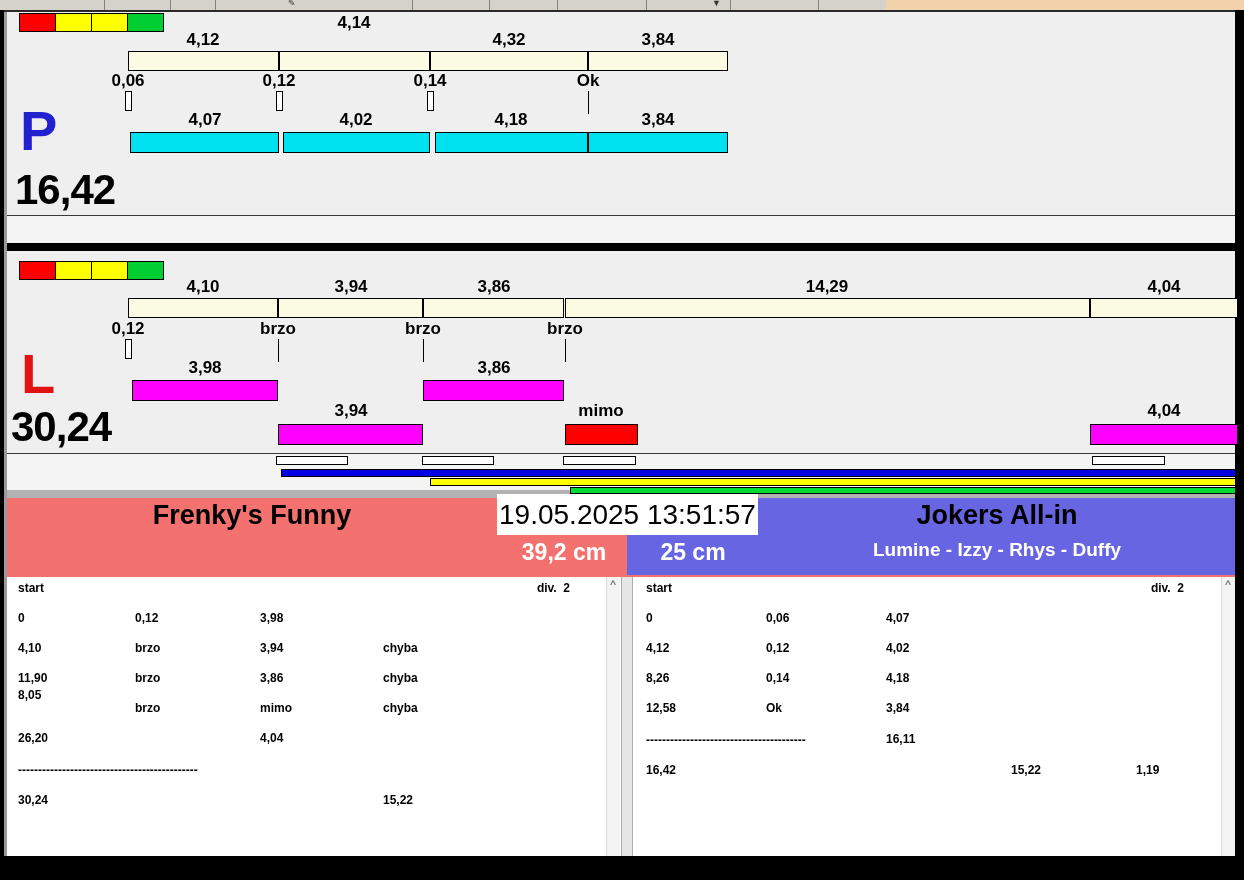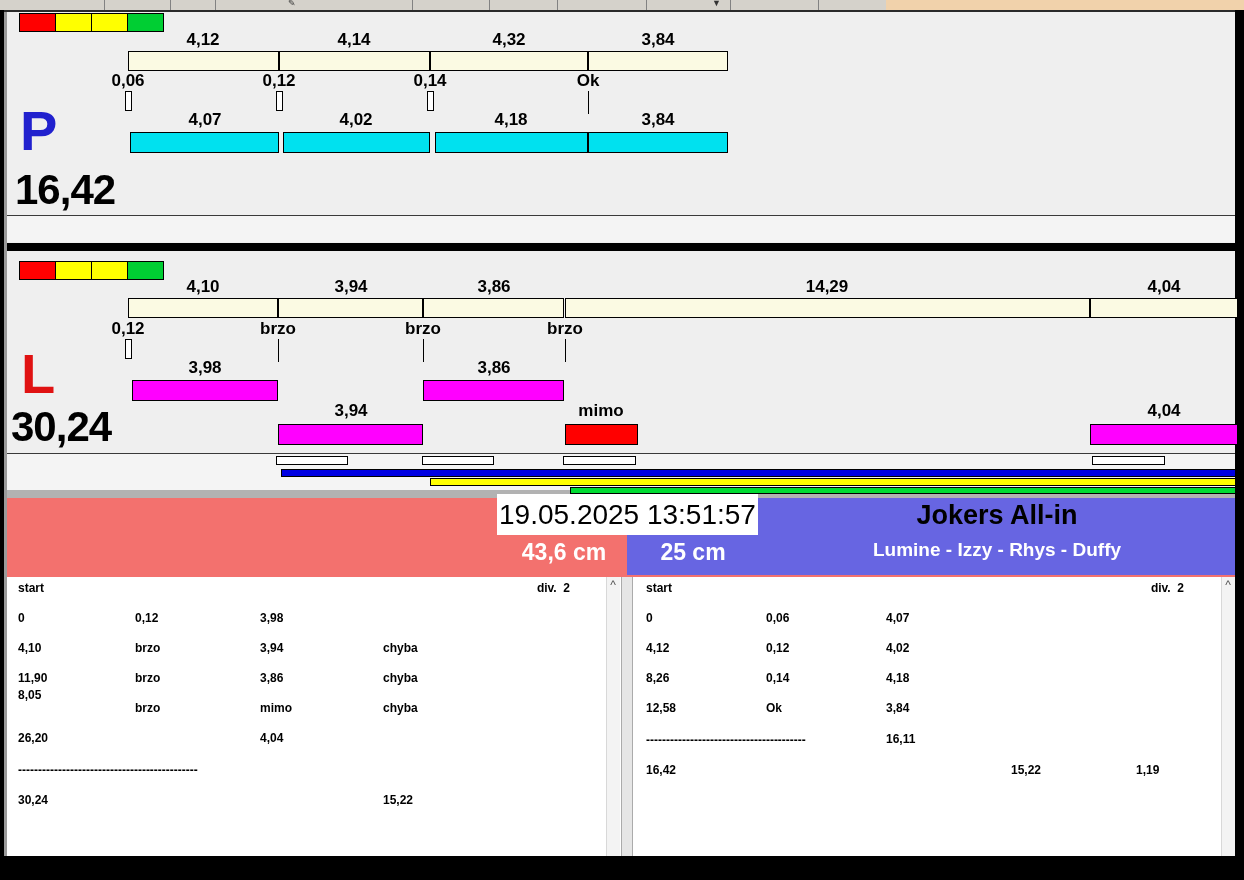--- a/index.html
+++ b/index.html
@@ -71,43 +71,44 @@
   <div class="abs band" style="top:216px;height:26px;"></div>
   <div class="abs hline" style="top:215px;"></div>
   <div class="abs" id="black-divider"></div>
   <div class="abs band" style="top:454px;height:36px;"></div>
   <div class="abs hline" style="top:453px;"></div>
 
   <div class="abs" id="grey-band"></div>
 
   <div class="abs panel" id="panel-left" style="left: 7px; width: 620px; background: rgb(243, 113, 110);"></div>
   <div class="abs panel" id="panel-right" style="left: 627px; width: 609px; background: rgb(103, 101, 226);"></div>
+  <div class="abs team-title" style="left:7px;width:490px;">Frenky's Funny</div>
   <div class="abs team-title" style="left:758px;width:478px;">Jokers All-in</div>
   <div class="abs team-dogs" style="left:758px;width:478px;">Lumine - Izzy - Rhys - Duffy</div>
-  <div class="abs team-cm" style="left:499px;width:130px;">43,6 cm</div>
+  <div class="abs team-cm" style="left:499px;width:130px;">39,2 cm</div>
   <div class="abs team-cm" style="left:628px;width:130px;">25 cm</div>
   <div class="abs" id="clock-box">19.05.2025 13:51:57</div>
 
   <div class="abs" id="tables-bg"></div>
   <div class="abs" id="tables-top-edge"></div>
   <div class="abs" id="table-divider"></div>
   <div class="abs scrollbar" id="sb-left"></div>
   <div class="abs scroll-arrow" id="sb-left-a">^</div>
   <div class="abs scrollbar" id="sb-right"></div>
   <div class="abs scroll-arrow" id="sb-right-a">^</div>
 
   <div class="abs" id="border-right"></div>
   <div class="abs" id="border-bottom"></div>
 <div class="abs bar" style="left: 19px; top: 13px; width: 37px; height: 19px; background: rgb(255, 0, 0);"></div>
     <div class="abs bar" style="left: 55px; top: 13px; width: 37px; height: 19px; background: rgb(255, 255, 0);"></div>
     <div class="abs bar" style="left: 91px; top: 13px; width: 37px; height: 19px; background: rgb(255, 255, 0);"></div>
     <div class="abs bar" style="left: 127px; top: 13px; width: 37px; height: 19px; background: rgb(0, 206, 51);"></div>
     <div class="abs bar-label" style="left: 143px; top: 31px;">4,12</div>
     <div class="abs bar" style="left: 128px; top: 51px; width: 151px; height: 20px; background: rgb(251, 250, 227);"></div>
-    <div class="abs bar-label" style="left: 294px; top: 31px;">4,14</div>
+    <div class="abs bar-label" style="left: 294px; top: 14px;">4,14</div>
     <div class="abs bar" style="left: 279px; top: 51px; width: 151px; height: 20px; background: rgb(251, 250, 227);"></div>
     <div class="abs bar-label" style="left: 449px; top: 31px;">4,32</div>
     <div class="abs bar" style="left: 430px; top: 51px; width: 158px; height: 20px; background: rgb(251, 250, 227);"></div>
     <div class="abs bar-label" style="left: 598px; top: 31px;">3,84</div>
     <div class="abs bar" style="left: 588px; top: 51px; width: 140px; height: 20px; background: rgb(251, 250, 227);"></div>
     <div class="abs bar-label" style="left: 68px; top: 72px;">0,06</div>
     <div class="abs bar" style="left: 125px; top: 91px; width: 7px; height: 20px; background: rgb(255, 255, 255);"></div>
     <div class="abs bar-label" style="left: 219px; top: 72px;">0,12</div>
     <div class="abs bar" style="left: 276px; top: 91px; width: 7px; height: 20px; background: rgb(255, 255, 255);"></div>
     <div class="abs bar-label" style="left: 370px; top: 72px;">0,14</div>

